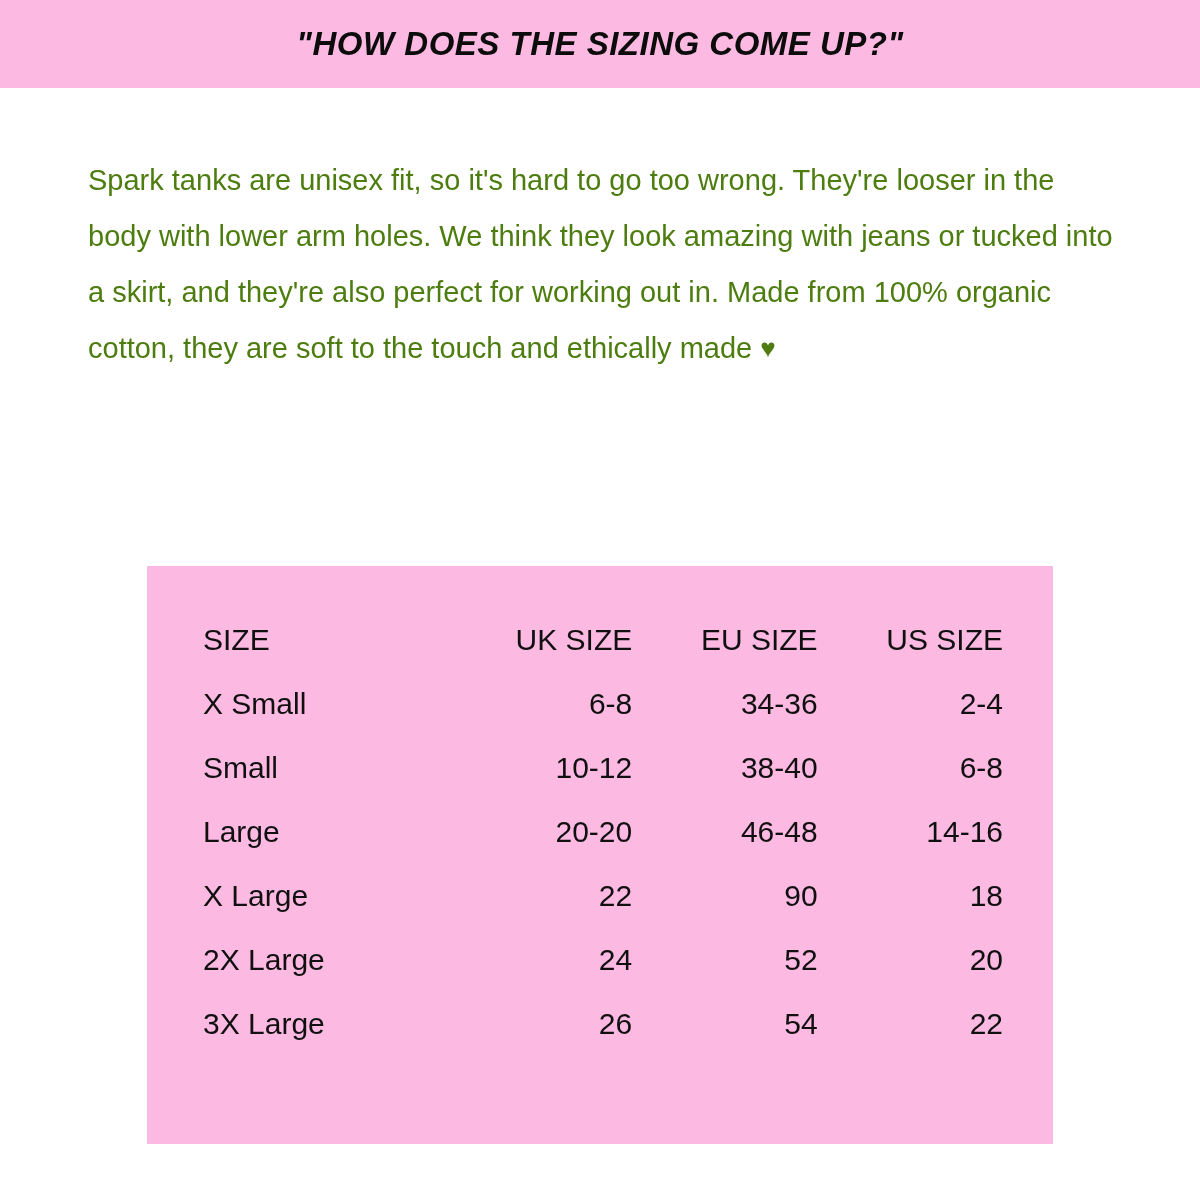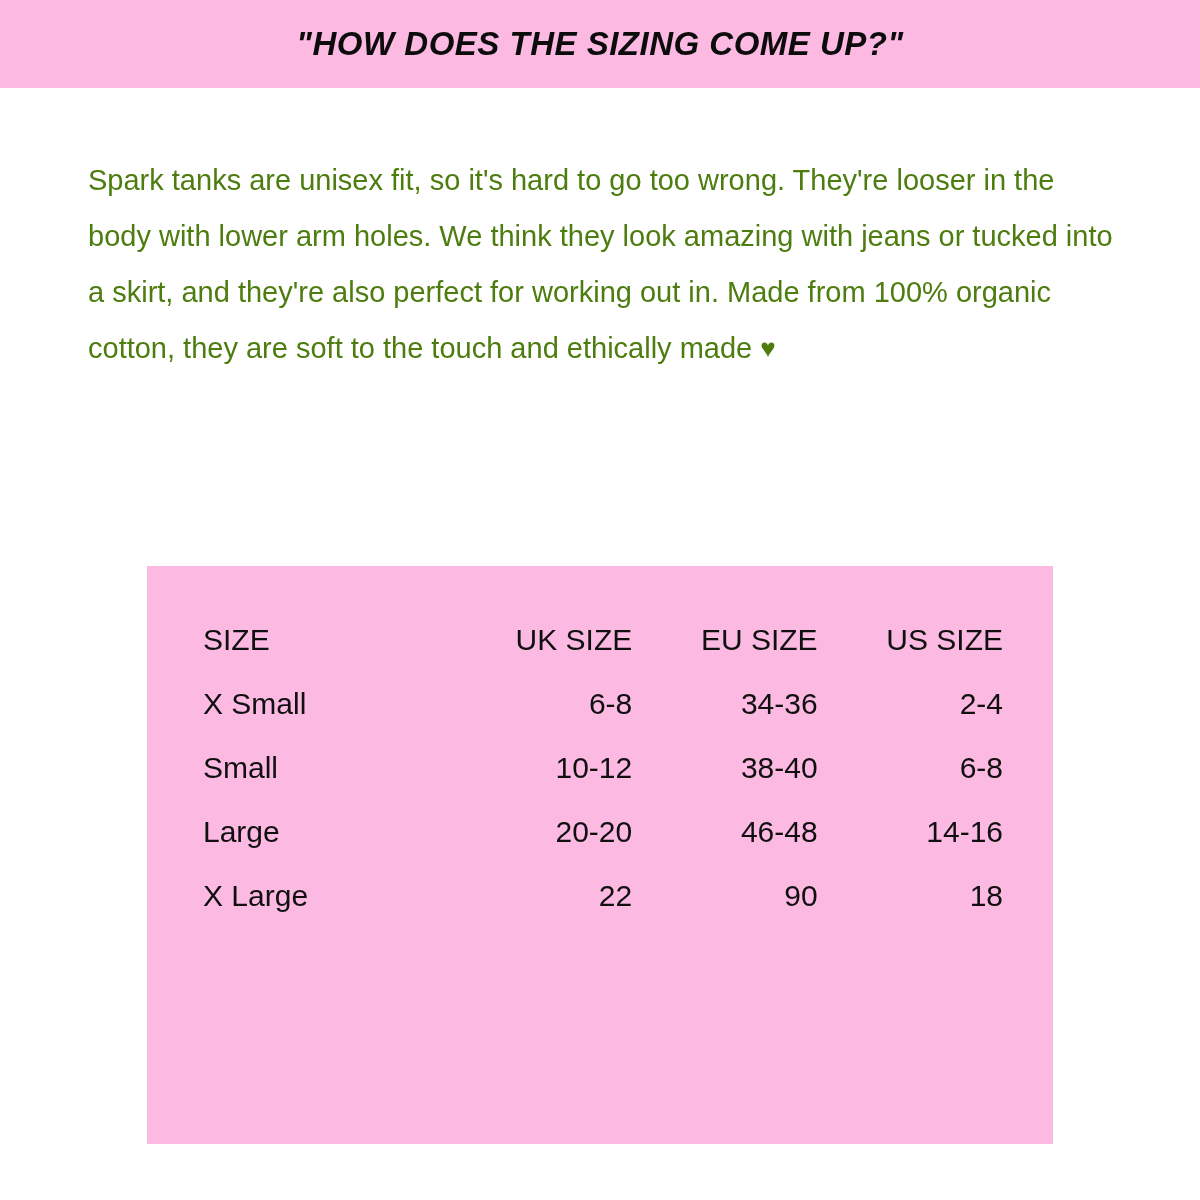--- a/index.html
+++ b/index.html
@@ -142,17 +142,29 @@
           <td class="ctr">20-20</td>
           <td class="ctr">46-48</td>
           <td class="ctr">14-16</td>
         </tr>
         <tr>
           <td class="first">X Large</td>
           <td class="ctr">22</td>
           <td class="ctr">90</td>
           <td class="ctr">18</td>
         </tr>
+        <tr>
+          <td class="first">2X Large</td>
+          <td class="ctr">24</td>
+          <td class="ctr">52</td>
+          <td class="ctr">20</td>
+        </tr>
+        <tr>
+          <td class="first">3X Large</td>
+          <td class="ctr">26</td>
+          <td class="ctr">54</td>
+          <td class="ctr">22</td>
+        </tr>
       </tbody>
     </table>
   </div>
 
 </div>
 
 </body></html>

